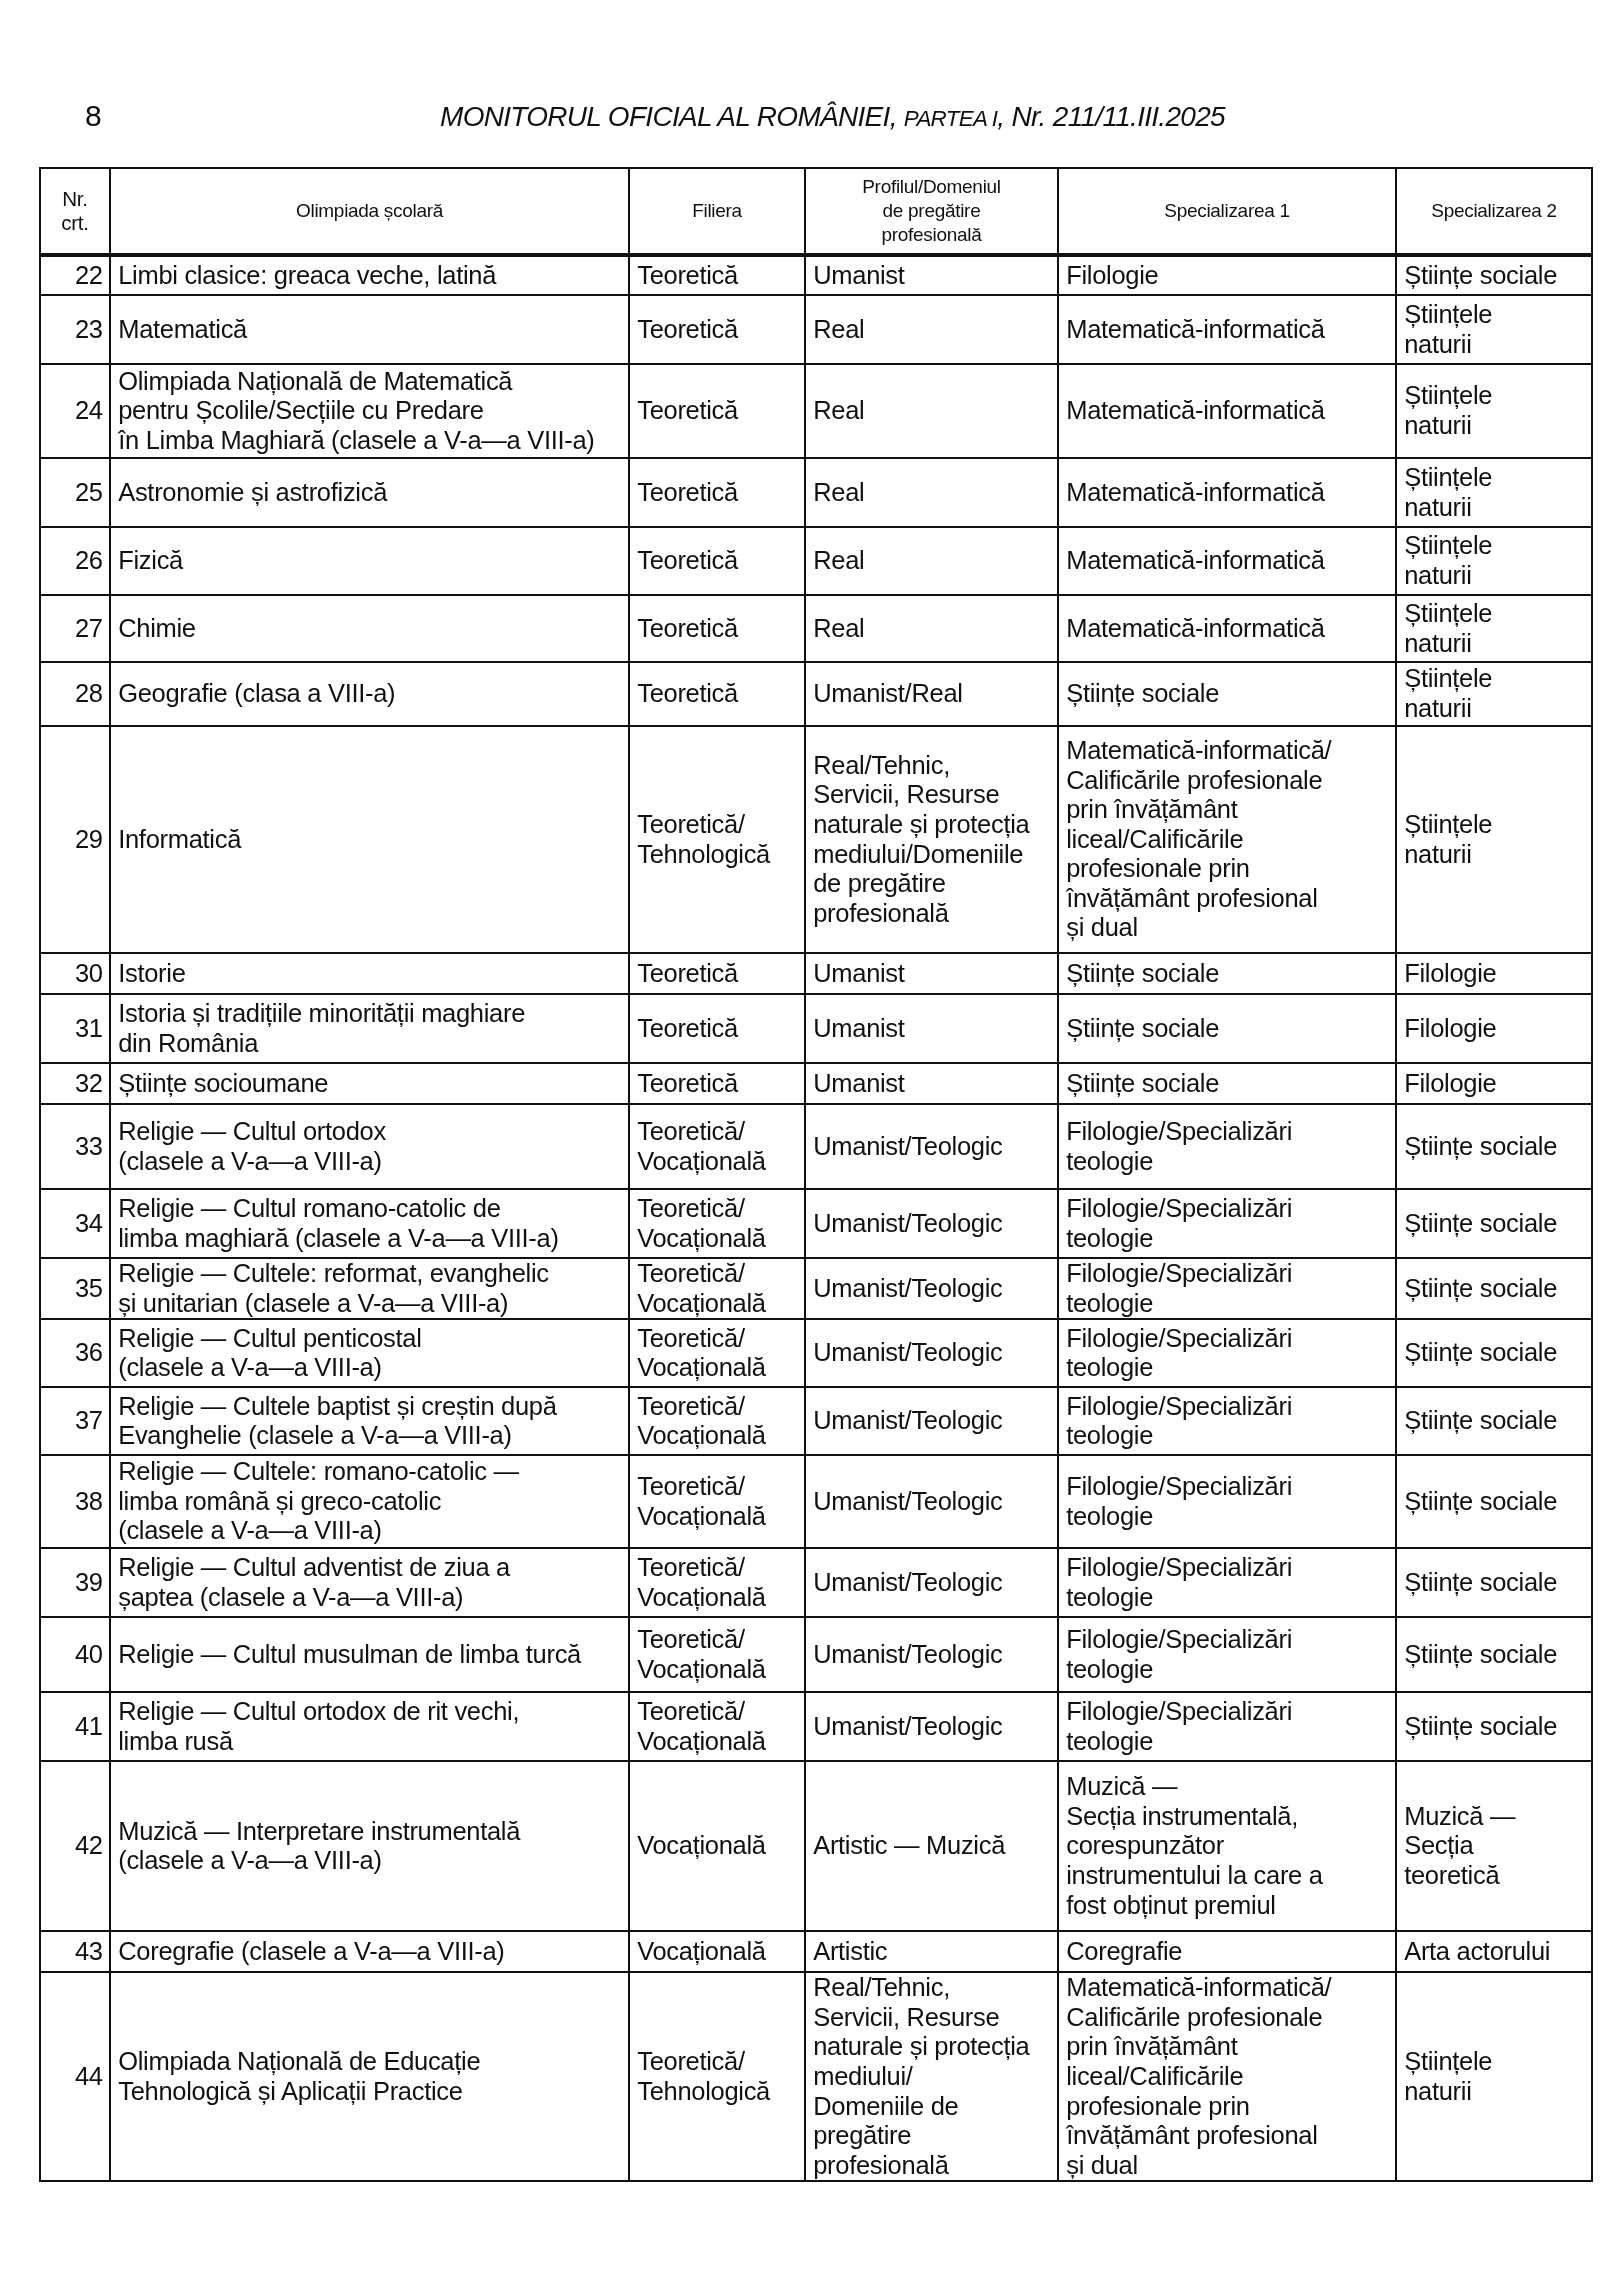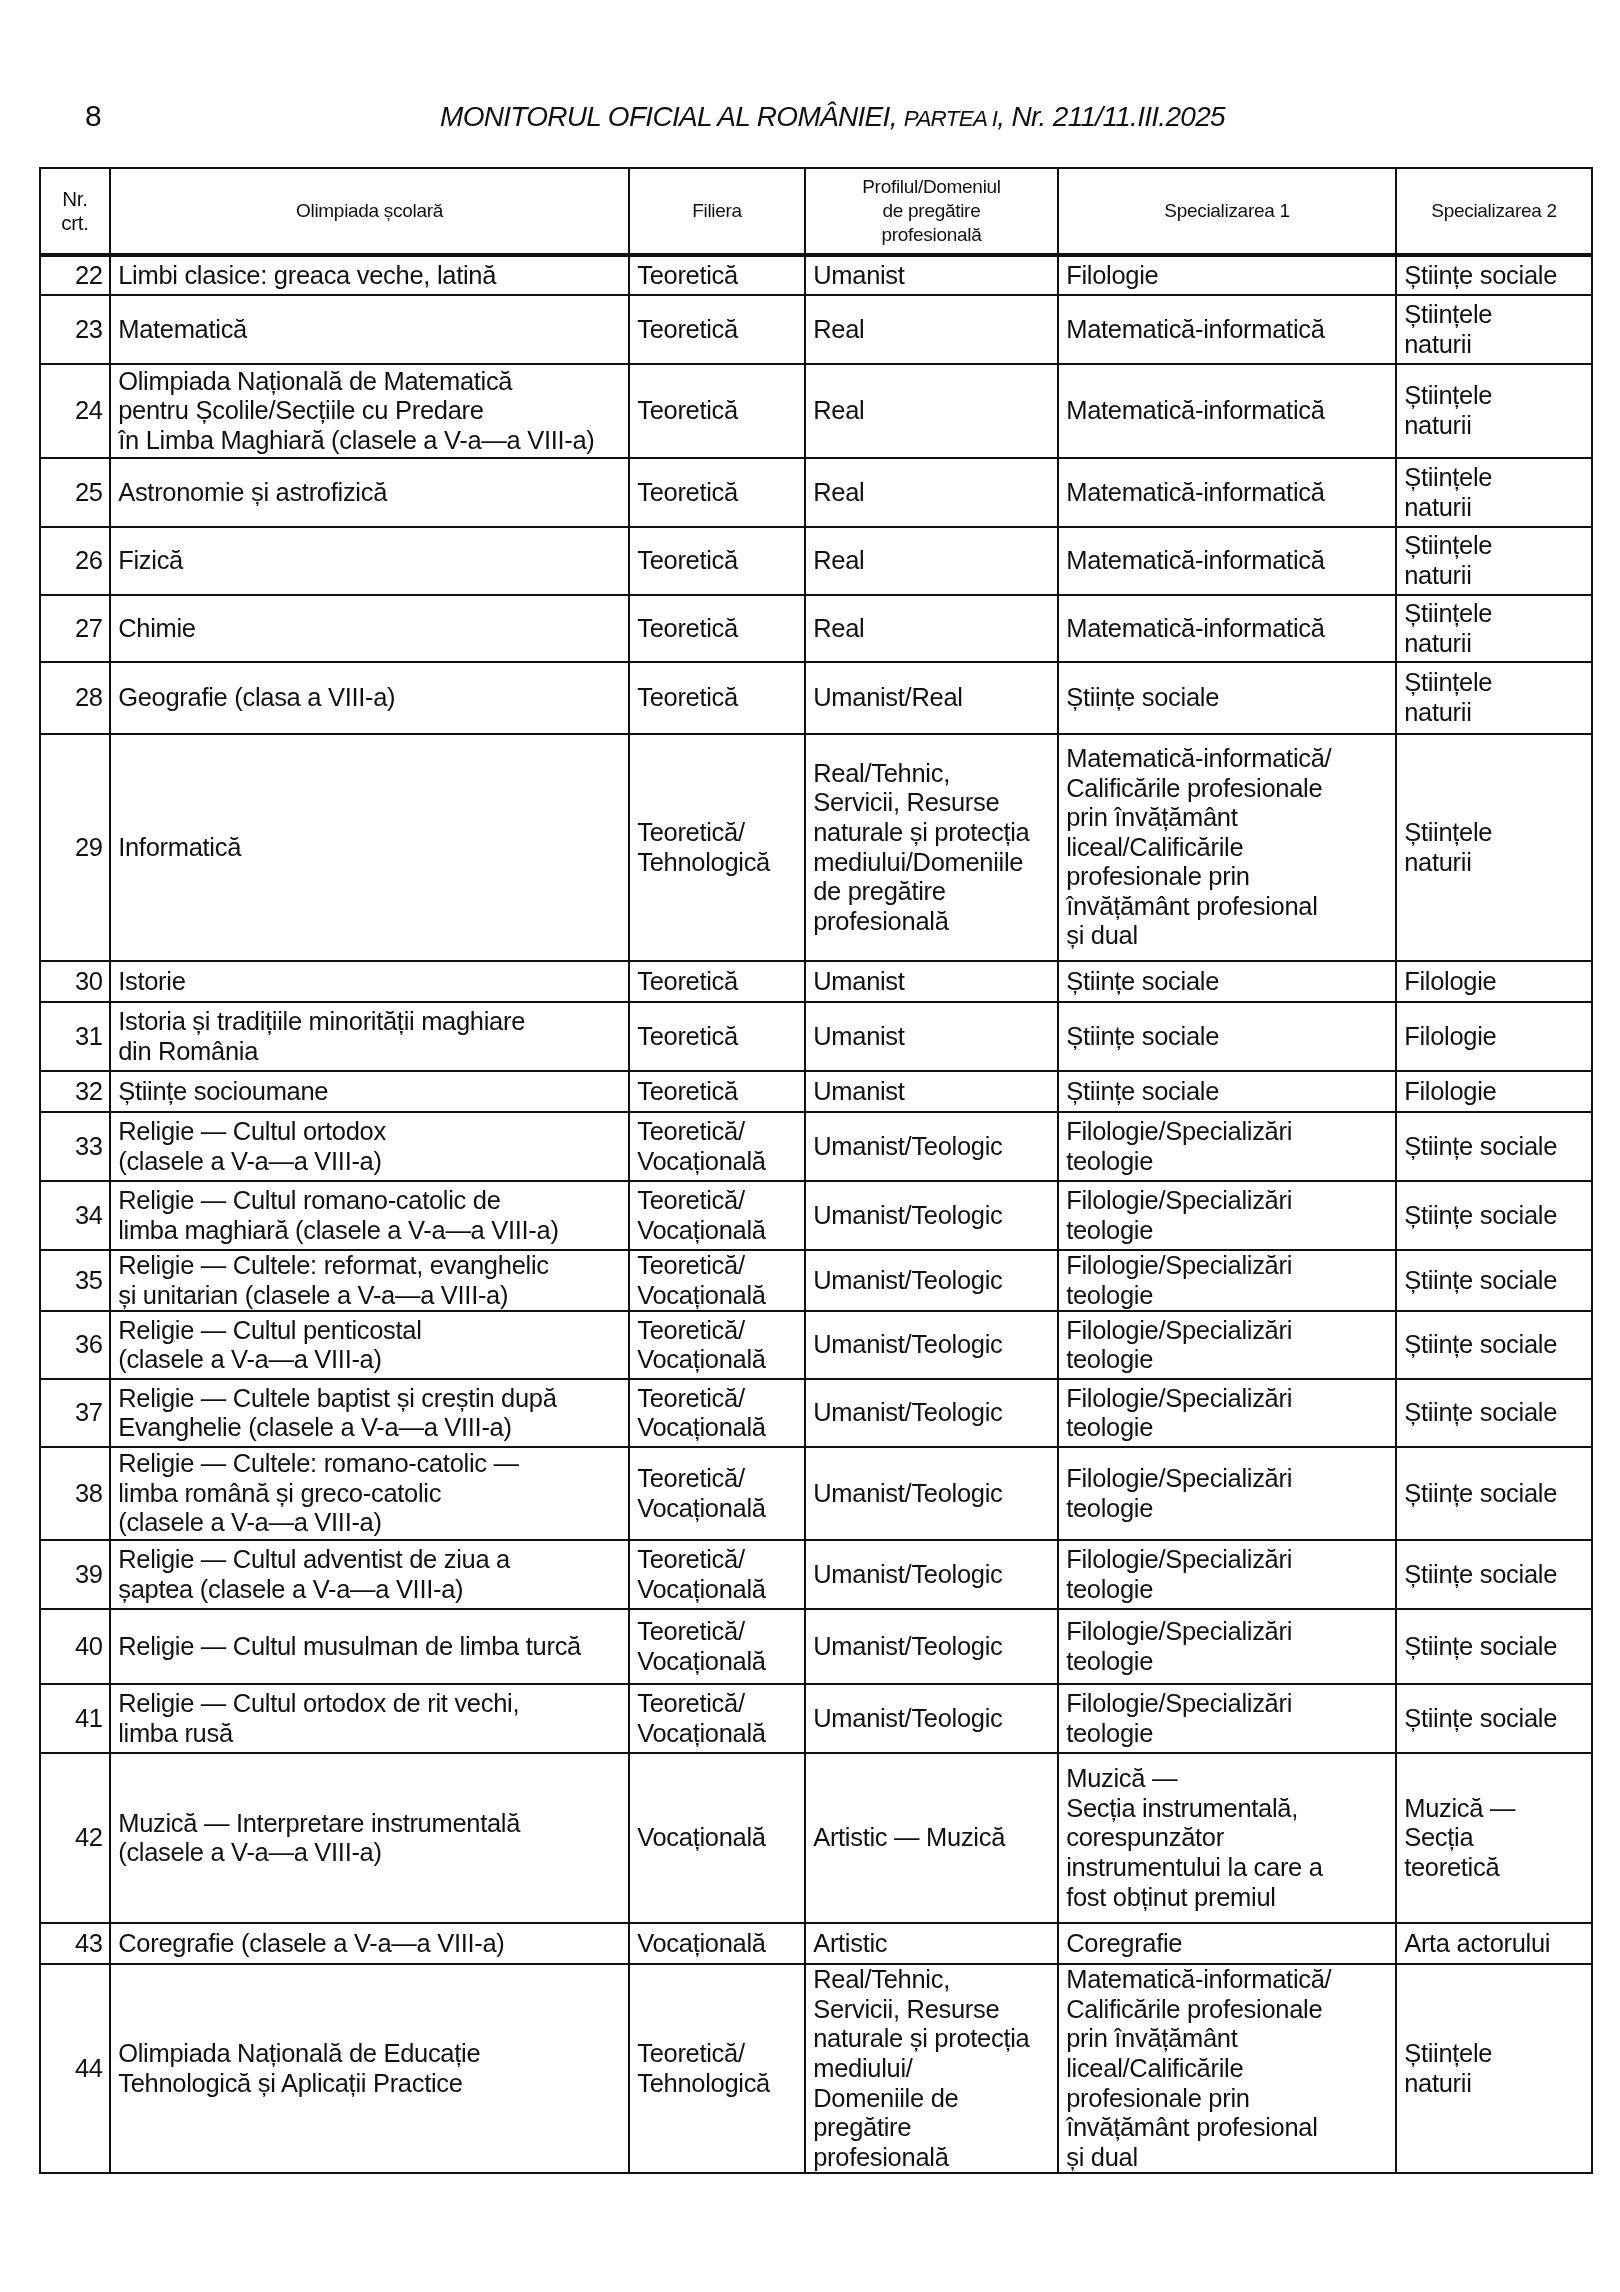--- a/index.html
+++ b/index.html
@@ -94,21 +94,21 @@
       </tr>
       <tr style="height: 67px;">
         <td class="cell-text nr">27</td>
         <td class="cell-text">Chimie</td>
         <td class="cell-text">Teoretică</td>
         <td class="cell-text">Real</td>
         <td class="cell-text">Matematică-informatică</td>
         <td class="cell-text">Științele
 naturii</td>
       </tr>
-      <tr style="height: 72px;">
+      <tr style="height: 64px;">
         <td class="cell-text nr">28</td>
         <td class="cell-text">Geografie (clasa a VIII-a)</td>
         <td class="cell-text">Teoretică</td>
         <td class="cell-text">Umanist/Real</td>
         <td class="cell-text">Științe sociale</td>
         <td class="cell-text">Științele
 naturii</td>
       </tr>
       <tr style="height: 227px;">
         <td class="cell-text nr">29</td>
@@ -149,21 +149,21 @@
         <td class="cell-text">Filologie</td>
       </tr>
       <tr style="height: 41px;">
         <td class="cell-text nr">32</td>
         <td class="cell-text">Științe socioumane</td>
         <td class="cell-text">Teoretică</td>
         <td class="cell-text">Umanist</td>
         <td class="cell-text">Științe sociale</td>
         <td class="cell-text">Filologie</td>
       </tr>
-      <tr style="height: 69px;">
+      <tr style="height: 85px;">
         <td class="cell-text nr">33</td>
         <td class="cell-text">Religie — Cultul ortodox
 (clasele a V-a—a VIII-a)</td>
         <td class="cell-text">Teoretică/
 Vocațională</td>
         <td class="cell-text">Umanist/Teologic</td>
         <td class="cell-text">Filologie/Specializări
 teologie</td>
         <td class="cell-text">Științe sociale</td>
       </tr>

